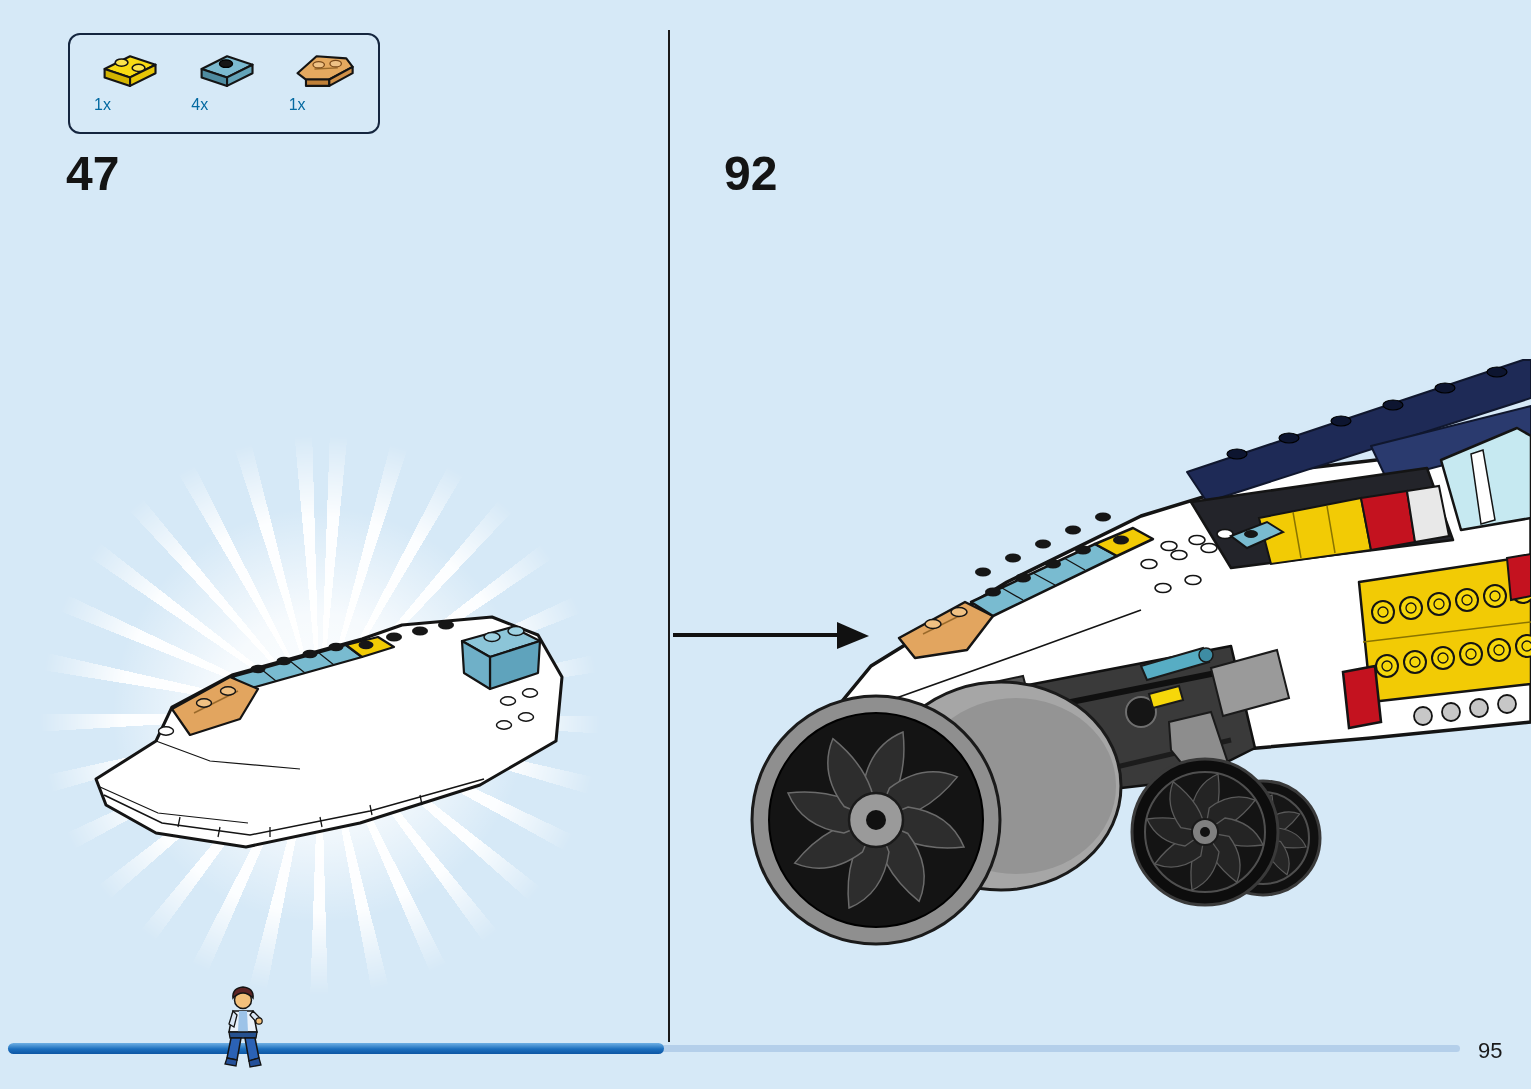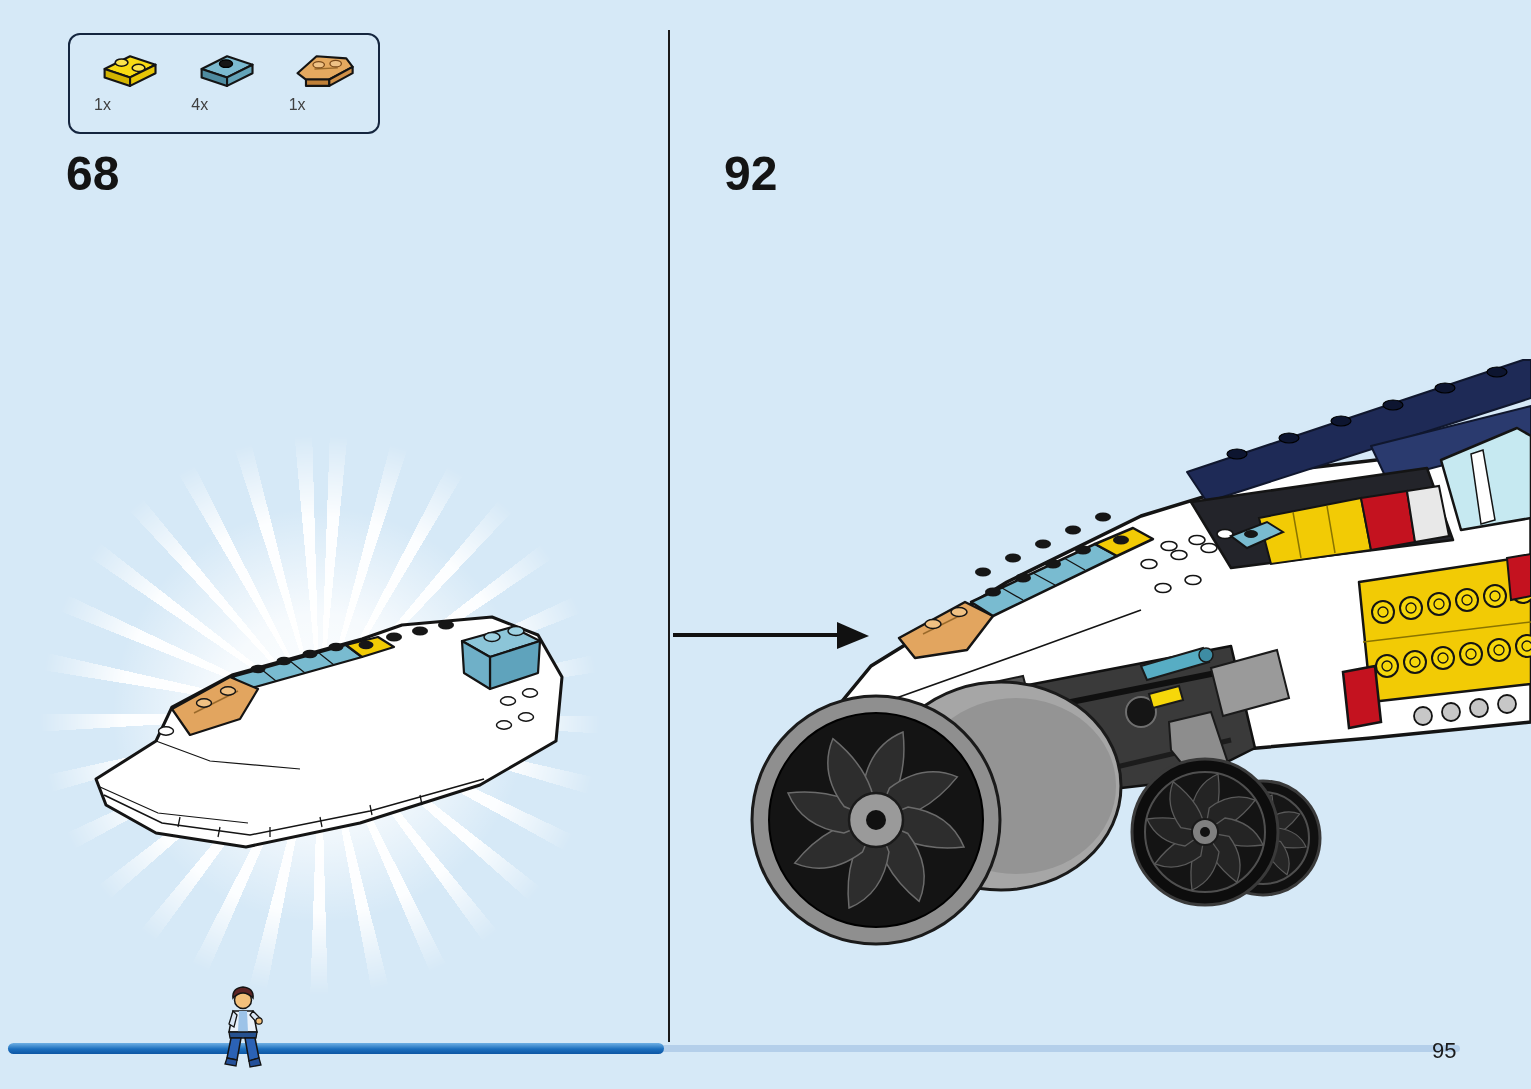--- a/index.html
+++ b/index.html
@@ -6,21 +6,21 @@
   html,body{width:1531px;height:1089px;}
   body{font-family:"Liberation Sans",sans-serif;background:#fff;}
   .page{position:relative;width:1531px;height:1089px;background:#D6E9F7;overflow:hidden;}
 
   
   .parts-box{position:absolute;left:68px;top:33px;width:312px;height:101px;
     border:2px solid #15263f;border-radius:12px;display:flex;align-items:flex-start;
     padding:10px 16px 0 24px;gap:24px;}
   .part-item{display:flex;flex-direction:column;align-items:flex-start;width:78px;}
   .part-item svg{height:50px;display:block;}
-  .part-count{font-size:16px;color:#404040;margin-top:1px;}
+  .part-count{font-size:16px;color:#0369a1;margin-top:1px;}
 
   
   .step-number{position:absolute;font-size:48px;font-weight:600;color:#141414;}
   .sn-91{left:66px;top:146px;}
   .sn-92{left:724px;top:146px;}
 
   
   .divider{position:absolute;left:668px;top:30px;width:2px;height:1012px;background:#1a1a1a;}
 
   
@@ -33,21 +33,21 @@
     mask-image:radial-gradient(circle, #000 0%, #000 50%, transparent 71%);}
 
   .illus-left{position:absolute;left:60px;top:555px;}
   .illus-right{position:absolute;left:671px;top:350px;}
   .minifig{position:absolute;left:220px;top:984px;z-index:5;}
 
   
   .progress-track{position:absolute;left:8px;top:1045px;width:1452px;height:7px;border-radius:4px;background:#B4CFEA;}
   .progress-fill{position:absolute;left:8px;top:1043px;width:656px;height:11px;border-radius:6px;
     background:linear-gradient(180deg,#6FB0E4 0%,#1C6FBE 55%,#0D56A4 100%);}
-  .page-number{position:absolute;left:1432px;top:1038px;font-size:22px;color:#1a1a1a;}
+  .page-number{position:absolute;left:1478px;top:1038px;font-size:22px;color:#1a1a1a;}
 </style>
 </head>
 <body>
 
 <div class="page">
 
   <div class="parts-box">
     <div class="part-item">
       <svg width="70" height="50" viewBox="0 0 66 46">
         <polygon points="10,22 34,10 58,18 34,30" fill="#F8DB12" stroke="#141414" stroke-width="2" stroke-linejoin="round"></polygon>
@@ -73,21 +73,21 @@
         <polygon points="16,32 38,32 38,38 16,38" fill="#C08038" stroke="#141414" stroke-width="2" stroke-linejoin="round"></polygon>
         <polygon points="38,32 60,20 60,26 38,38" fill="#D09048" stroke="#141414" stroke-width="2" stroke-linejoin="round"></polygon>
         <path d="M24 22 L46 21" stroke="#9a6a2a" stroke-width="1.4" fill="none"></path>
         <ellipse cx="28" cy="18" rx="5.4" ry="3" fill="#EFC286" stroke="#7a4a1a" stroke-width="1.2"></ellipse>
         <ellipse cx="44" cy="17" rx="5.4" ry="3" fill="#EFC286" stroke="#7a4a1a" stroke-width="1.2"></ellipse>
       </svg>
       <span class="part-count">1x</span>
     </div>
   </div>
 
-  <div class="step-number sn-91">68</div>
+  <div class="step-number sn-91">47</div>
   <div class="step-number sn-92">92</div>
 
   <div class="divider"></div>
 
   <div class="burst-wrap">
     <div class="burst-glow"></div>
     <div class="burst-rays"></div>
   </div>
 
   <svg class="illus-left" width="560" height="340" viewBox="0 0 560 340">

